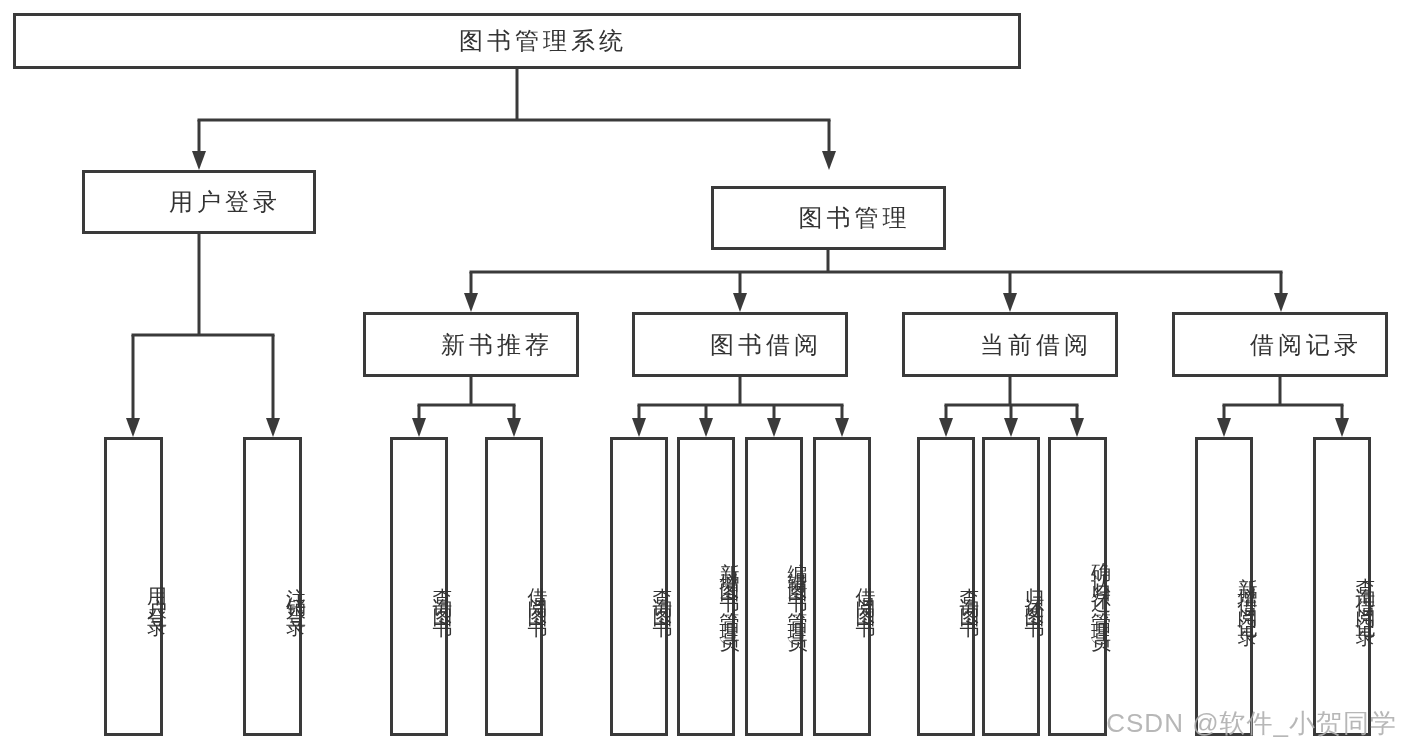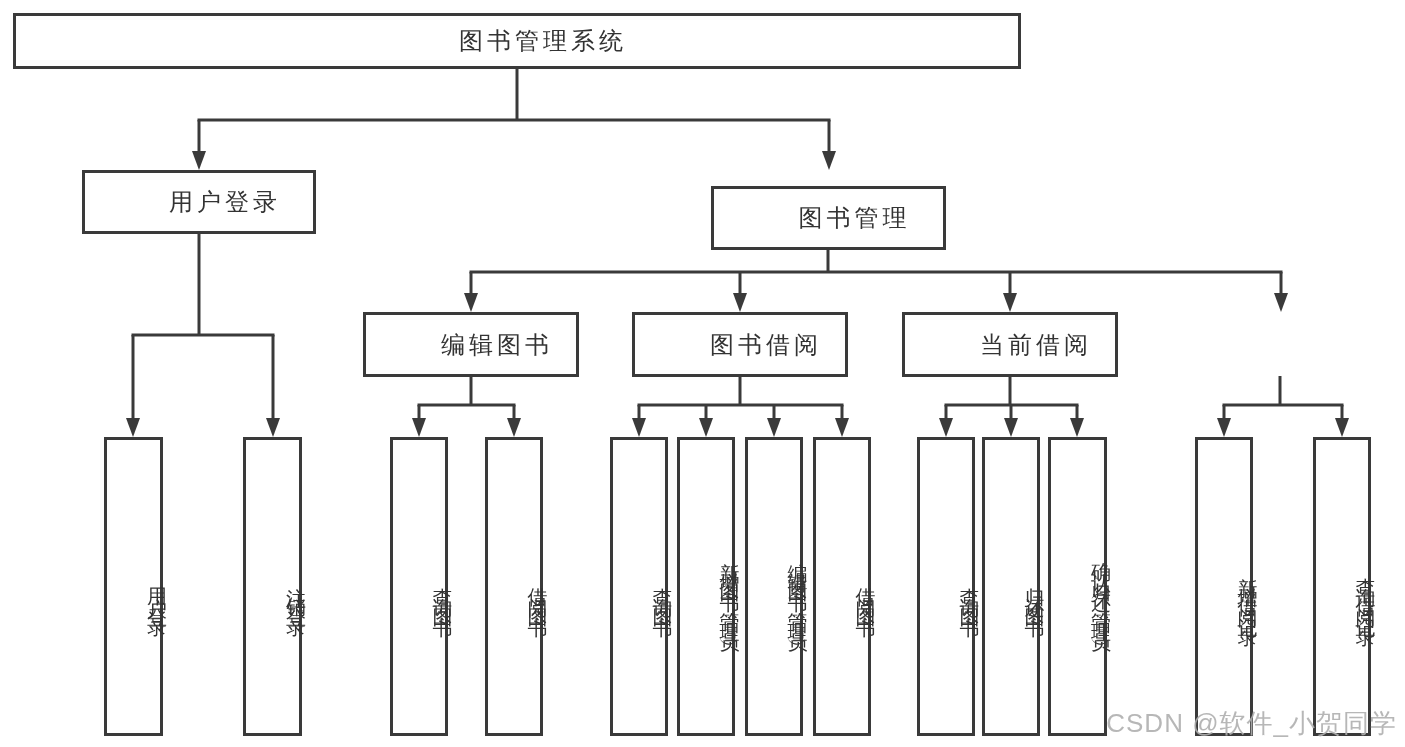--- a/index.html
+++ b/index.html
@@ -129,23 +129,24 @@
       <polygon points="1217,418 1231,418 1224,437"></polygon>
       <polygon points="1335,418 1349,418 1342,437"></polygon>
     </g>
   </svg>
 
   <div class="box hbox" style="left:13px; top:13px; width:1008px; height:56px;">图书管理系统</div>
 
   <div class="box hbox" style="left:82px; top:170px; width:234px; height:64px;">用户登录</div>
   <div class="box hbox" style="left:711px; top:186px; width:235px; height:64px;">图书管理</div>
 
-  <div class="box hbox" style="left:363px; top:312px; width:216px; height:65px;">编辑图书</div>
+  <div class="box hbox" style="left:363px; top:312px; width:216px; height:65px;">新书推荐</div>
   <div class="box hbox" style="left:632px; top:312px; width:216px; height:65px;">图书借阅</div>
   <div class="box hbox" style="left:902px; top:312px; width:216px; height:65px;">当前借阅</div>
+  <div class="box hbox" style="left:1172px; top:312px; width:216px; height:65px;">借阅记录</div>
 
   <div class="box leaf" style="left:104px; top:437px; width:59px; height:299px;">
     <span class="vtext">用户登录</span>
   </div>
   <div class="box leaf" style="left:243px; top:437px; width:59px; height:299px;">
     <span class="vtext">注销登录</span>
   </div>
 
   <div class="box leaf" style="left:390px; top:437px; width:58px; height:299px;">
     <span class="vtext">查询图书</span>

